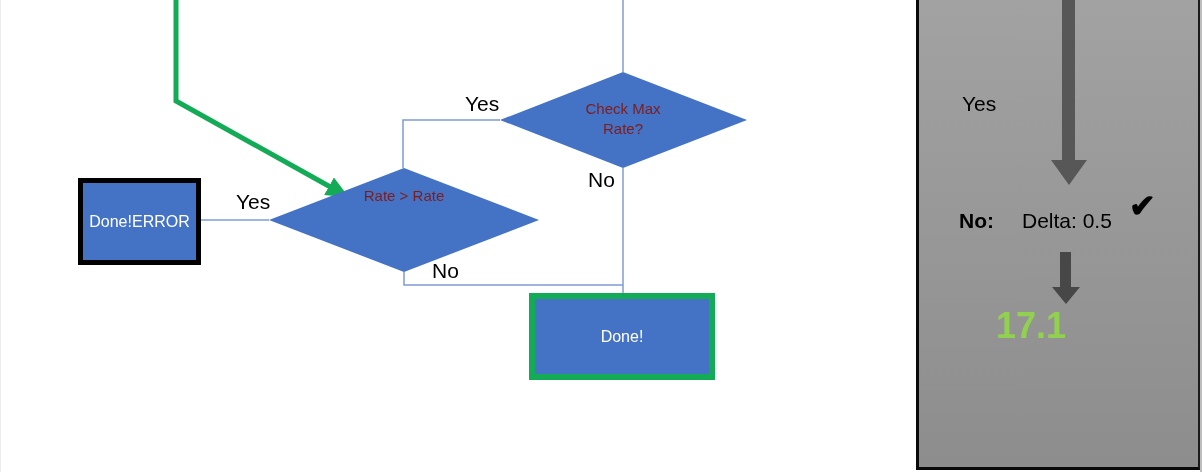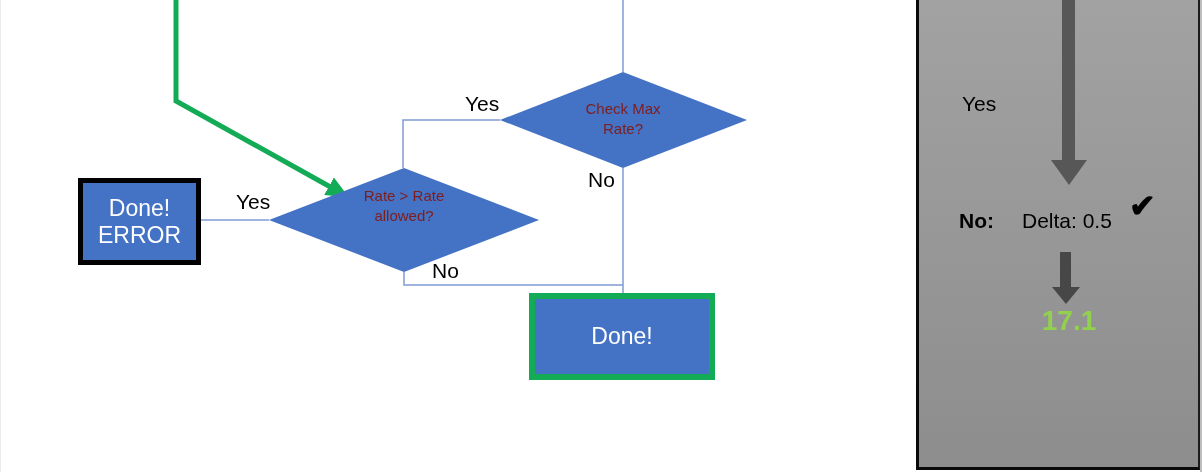--- a/index.html
+++ b/index.html
@@ -17,22 +17,22 @@
   
   .diamond-label{
     position:absolute;width:200px;text-align:center;
     color:#7f1d1d;font-size:15px;line-height:20px;
   }
   .flow-label{
     position:absolute;color:#000000;font-size:21px;line-height:22px;
   }
   .flow-box{
     position:absolute;background:#4472C4;color:#ffffff;
-    display:flex;flex-direction:column;align-items:center;justify-content:center;
-    font-size:23px;line-height:27px;box-sizing:border-box;text-align:center;
+    display:flex;flex-direction:row;align-items:center;justify-content:center;
+    font-size:16px;line-height:27px;box-sizing:border-box;text-align:center;
   }
   #done-error-box{left:77px;top:178px;width:123px;height:87px;border:5px solid #000000;}
   #done-box{left:528px;top:293px;width:186px;height:87px;border:6px solid #13AB56;}
 
   
   #side-panel{
     left:915px;top:0;width:284px;height:470px;
     background:linear-gradient(180deg,#A2A2A2 0%,#8D8D8D 100%);
     border-left:3px solid #0a0a0a;
     border-right:2px solid #1b1b1b;
@@ -46,22 +46,22 @@
   #big-arrow-shaft{left:143px;top:0;width:13px;height:161px;background:#575757;}
   #big-arrow-head{left:132px;top:160px;width:0;height:0;
     border-left:18px solid transparent;border-right:18px solid transparent;
     border-top:25px solid #575757;}
   
   #small-arrow-shaft{left:141px;top:252px;width:11px;height:36px;background:#474747;}
   #small-arrow-head{left:133px;top:287px;width:0;height:0;
     border-left:14px solid transparent;border-right:14px solid transparent;
     border-top:17px solid #474747;}
   #panel-result{
-    left:95px;top:305px;width:110px;text-align:center;
-    font-size:28px;font-weight:bold;color:#92D050;
+    left:77px;top:305px;width:110px;
+    font-size:36px;font-weight:bold;color:#92D050;
   }
   #panel-check{left:210px;top:194px;font-size:32px;font-weight:bold;}
 </style>
 </head>
 <body>
 
 <div id="canvas">
 
   <svg width="1202" height="472" viewBox="0 0 1202 472">
     <defs>
@@ -81,21 +81,20 @@
     <polygon points="622,72 746,120 622,168 499,120" fill="#4472C4"></polygon>
     <polygon points="403,168 538,220 403,272 268,220" fill="#4472C4"></polygon>
   </svg>
 
   <div class="diamond-label" style="left:522px;top:99px;">
     <div>Check Max</div>
     <div>Rate?</div>
   </div>
   <div class="diamond-label" style="left:303px;top:186px;text-align:center;">
     <div>Rate &gt; Rate</div>
-    <div>allowed?</div>
   </div>
 
   <div class="flow-label" style="left:464px;top:93px;">Yes</div>
   <div class="flow-label" style="left:587px;top:169px;">No</div>
   <div class="flow-label" style="left:235px;top:191px;">Yes</div>
   <div class="flow-label" style="left:431px;top:260px;">No</div>
 
   <div class="flow-box" id="done-error-box">
     <div>Done!</div>
     <div>ERROR</div>

